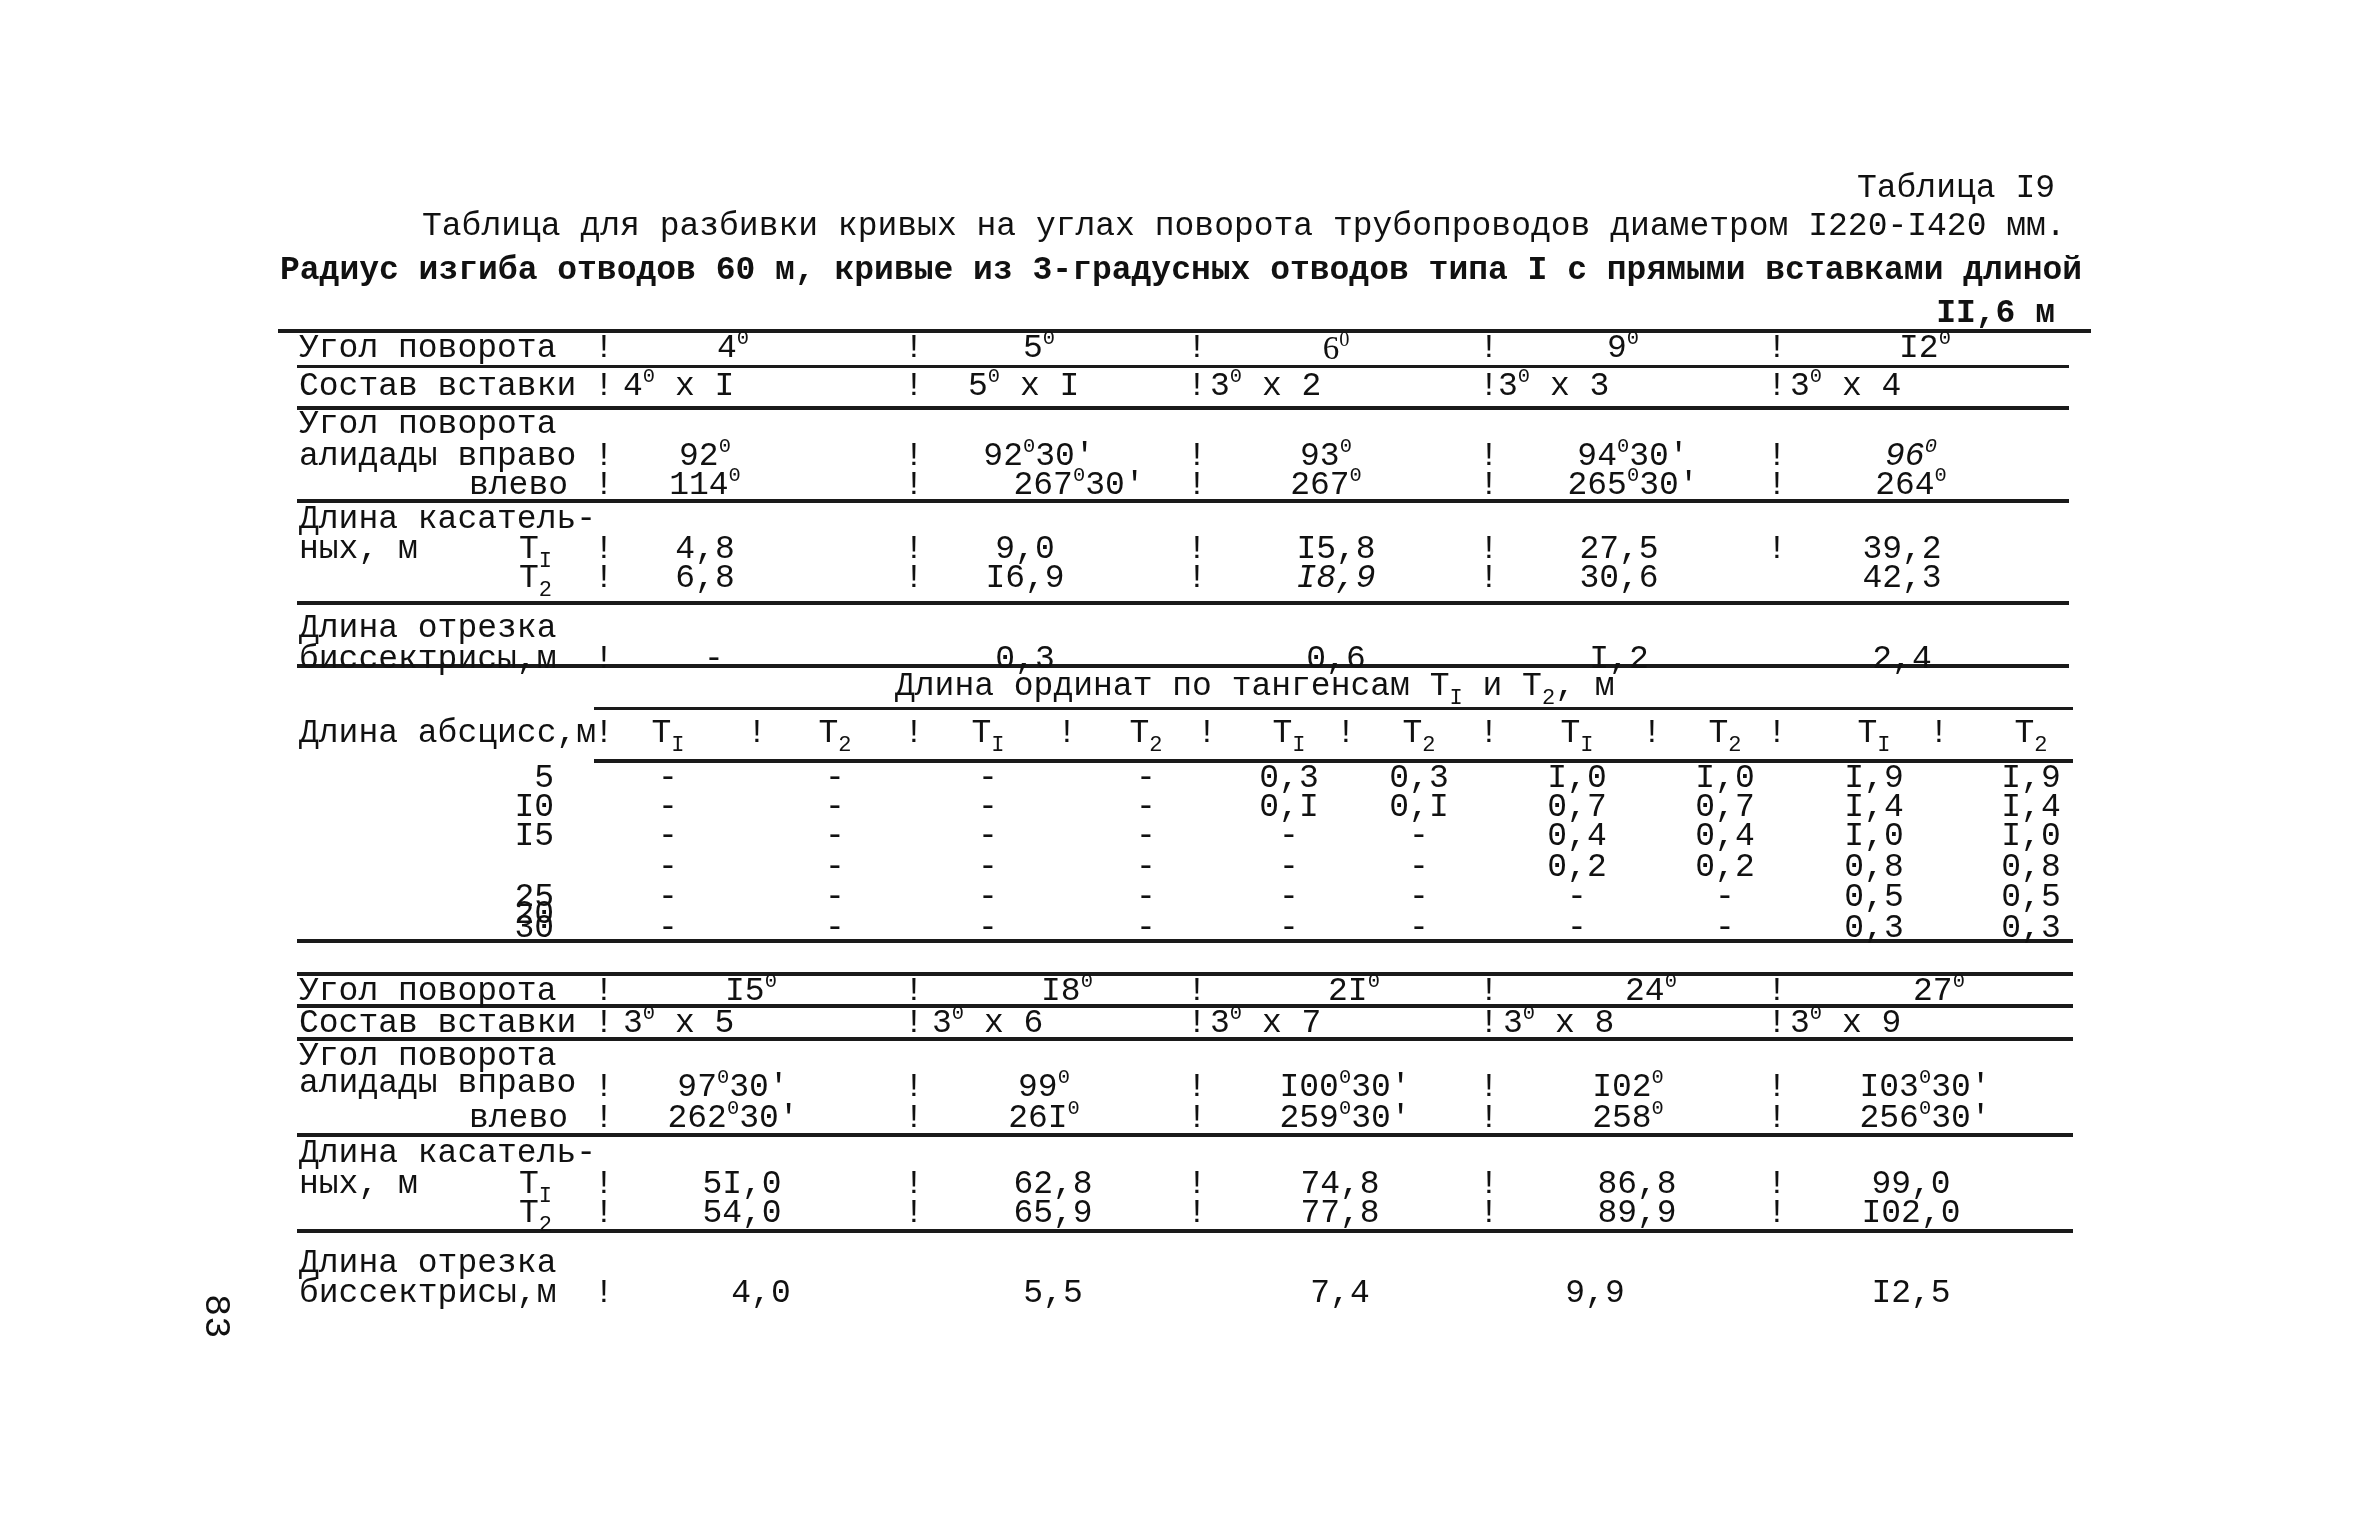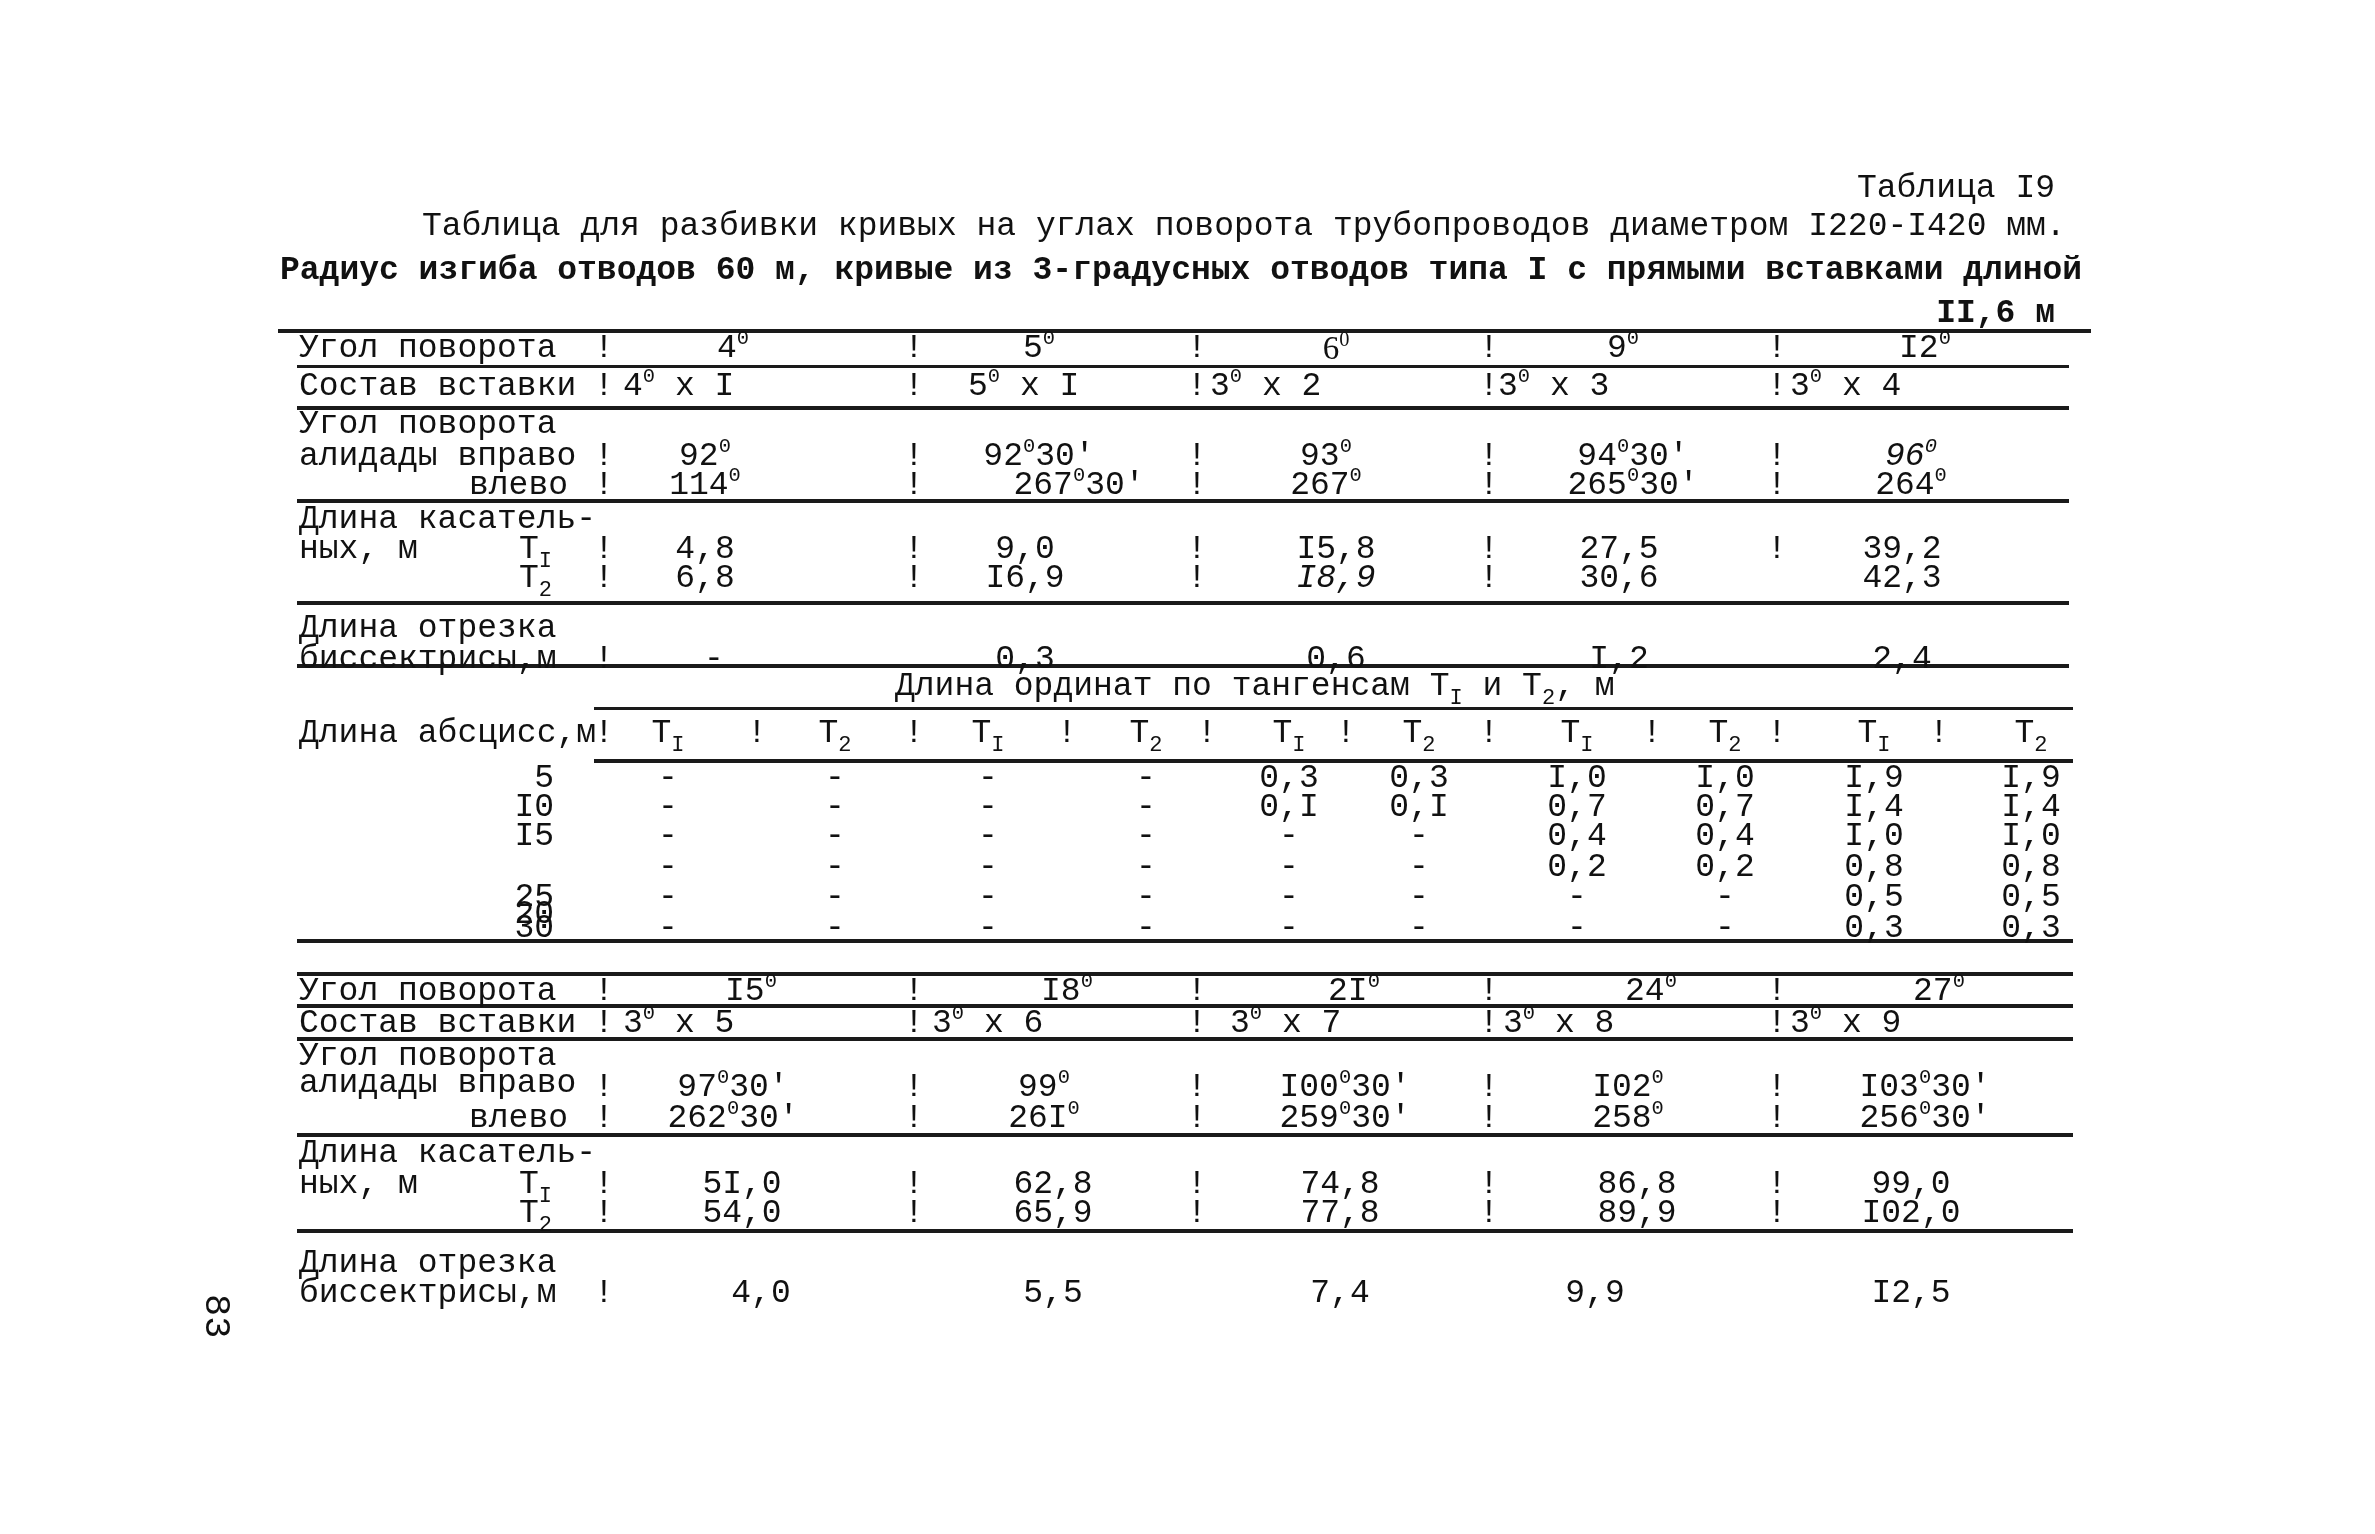--- a/index.html
+++ b/index.html
@@ -279,21 +279,21 @@
 
 <div class="abs t c" style="left:1067px; top:975px;"><span>I8</span><sup>0</sup></div>
 <div class="abs t" style="left:932px; top:1007px;"><span>3</span><sup>0</sup> <span>x 6</span></div>
 <div class="abs t c" style="left:1044px; top:1071px;"><span>99</span><sup>0</sup><span></span></div>
 <div class="abs t c" style="left:1044px; top:1102px;"><span>26I</span><sup>0</sup><span></span></div>
 <div class="abs t c" style="left:1053px; top:1168px;">62,8</div>
 <div class="abs t c" style="left:1053px; top:1197px;">65,9</div>
 <div class="abs t c" style="left:1053px; top:1277px;">5,5</div>
 
 <div class="abs t c" style="left:1354px; top:975px;"><span>2I</span><sup>0</sup></div>
-<div class="abs t" style="left:1210px; top:1007px;margin-left:20px;"><span>3</span><sup>0</sup> <span>x 7</span></div>
+<div class="abs t" style="left:1210px; top:1007px;"><span>3</span><sup>0</sup> <span>x 7</span></div>
 <div class="abs t c" style="left:1345px; top:1071px;"><span>I00</span><sup>0</sup><span>30'</span></div>
 <div class="abs t c" style="left:1345px; top:1102px;"><span>259</span><sup>0</sup><span>30'</span></div>
 <div class="abs t c" style="left:1340px; top:1168px;">74,8</div>
 <div class="abs t c" style="left:1340px; top:1197px;">77,8</div>
 <div class="abs t c" style="left:1340px; top:1277px;">7,4</div>
 
 <div class="abs t c" style="left:1651px; top:975px;"><span>24</span><sup>0</sup></div>
 <div class="abs t" style="left:1503px; top:1007px;"><span>3</span><sup>0</sup> <span>x 8</span></div>
 <div class="abs t c" style="left:1628px; top:1071px;"><span>I02</span><sup>0</sup><span></span></div>
 <div class="abs t c" style="left:1628px; top:1102px;"><span>258</span><sup>0</sup><span></span></div>

